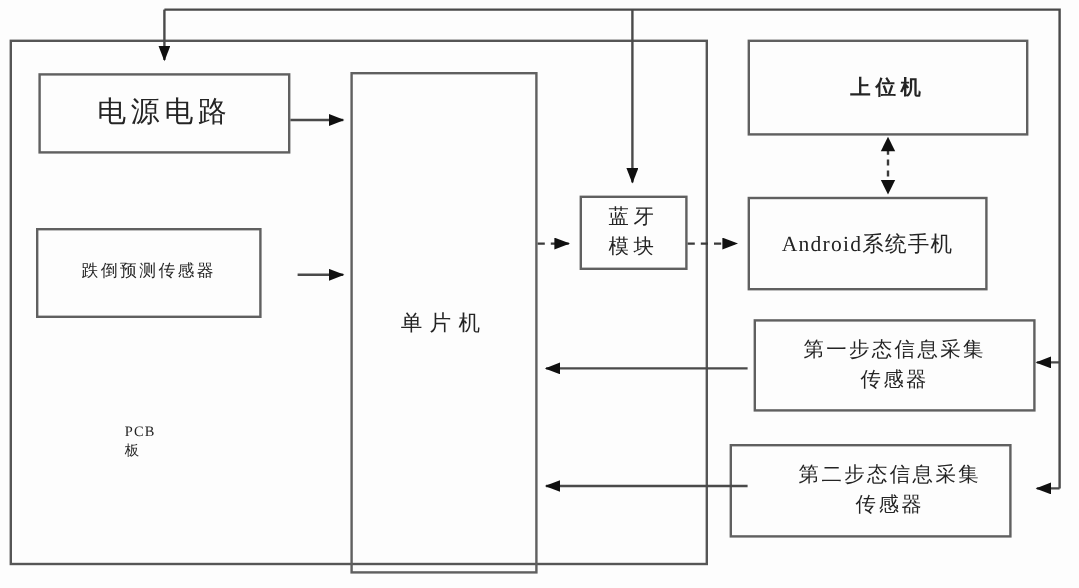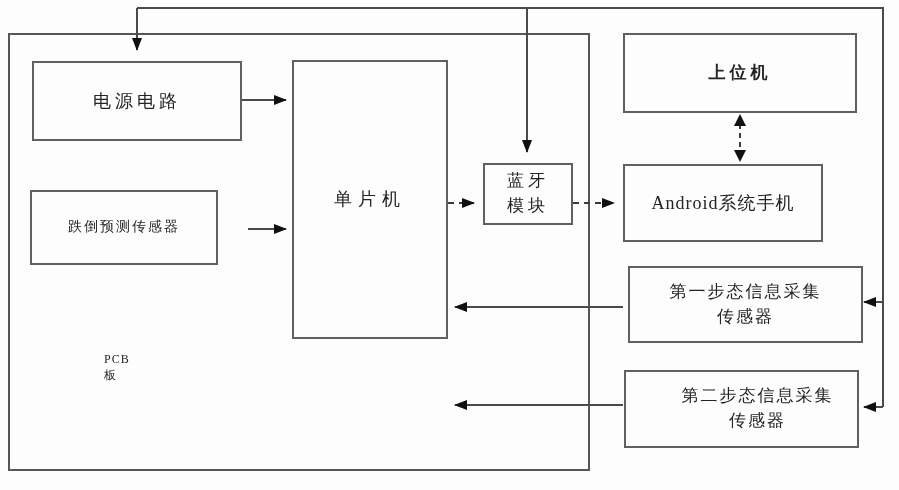--- a/index.html
+++ b/index.html
@@ -8,28 +8,28 @@
     font-family:"Liberation Serif","DejaVu Serif",serif;color:#242424;
     overflow:hidden;
   }
   .box{
     position:absolute;border:2px solid #606060;background:transparent;
     display:flex;flex-direction:column;align-items:center;justify-content:center;
     text-align:center;box-sizing:border-box;line-height:1.45;
   }
   .lbl{white-space:nowrap;}
   #outer-box{border-color:#565656;}
-  #power-box     {left:32px;  top:61px;  width:210px; height:80px; font-size:18px; letter-spacing:4px;}
+  #power-box     {left:32px;  top:61px;  width:210px; height:67px; font-size:24px; letter-spacing:4px;}
   #fall-box      {left:30px;  top:190px; width:188px; height:75px; font-size:14px; letter-spacing:2px;}
-  #mcu-box       {left:292px; top:60px;  width:156px; height:279px;font-size:18px; letter-spacing:6px;}
+  #mcu-box       {left:292px; top:60px;  width:156px; height:418px;font-size:18px; letter-spacing:6px;}
   #bt-box        {left:483px; top:163px; width:90px;  height:62px; font-size:17px; letter-spacing:4px;}
   #host-box      {left:623px; top:33px;  width:234px; height:80px; font-size:17px; letter-spacing:4px;font-weight:bold;}
   #android-box   {left:623px; top:164px; width:200px; height:78px; font-size:18px; letter-spacing:1px;}
   #gait1-box     {left:628px; top:266px; width:235px; height:77px; font-size:17px; letter-spacing:2px;}
-  #gait2-box     {left:624px; top:370px; width:235px; height:78px; font-size:17px; letter-spacing:2px;padding-left:32px;}
+  #gait2-box     {left:608px; top:370px; width:235px; height:78px; font-size:17px; letter-spacing:2px;padding-left:32px;}
   #outer-box     {left:8px;   top:33px;  width:582px; height:438px;}
   #pcb-label{
     position:absolute;left:104px;top:352px;font-size:12px;letter-spacing:1px;
   }
   #wires{position:absolute;left:0;top:0;z-index:5;pointer-events:none;}
   .boxlayer{position:absolute;left:0;top:0;z-index:2;}
 </style>
 </head>
 <body>
 

